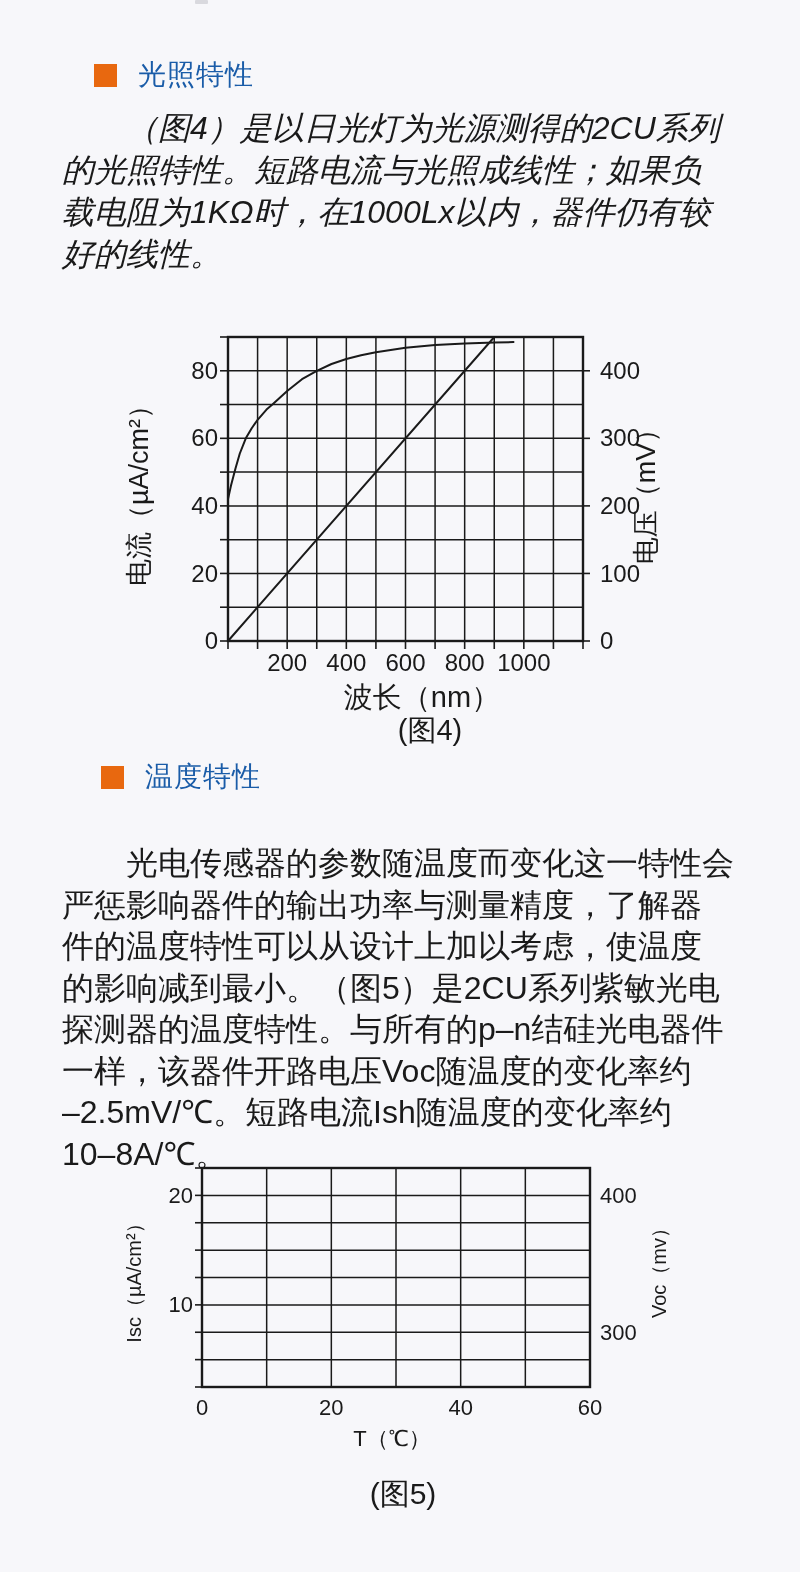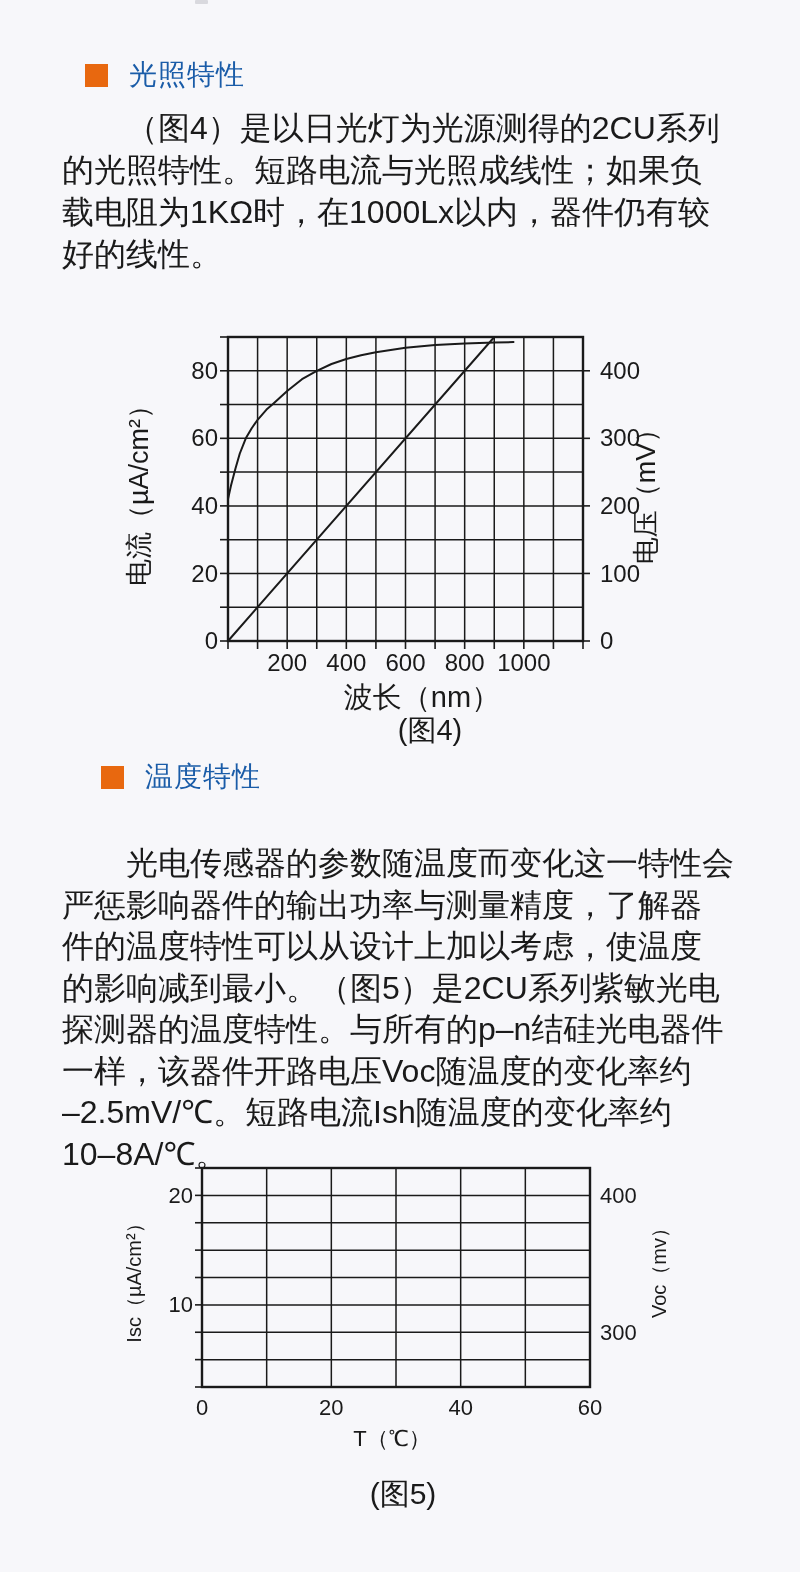--- a/index.html
+++ b/index.html
@@ -17,28 +17,28 @@
   }
   .sec-heading{
     position:absolute; left:85px; display:flex; align-items:center; gap:21px;
   }
   .sec-heading .bullet{
     width:23px; height:23px; background:var(--accent); flex:0 0 auto;
   }
   .sec-heading .htext{
     font-size:28px; line-height:30px; color:var(--blue); letter-spacing:1px;
   }
-  .heading-1{top:60px;}
+  .heading-1{top:60px;margin-left:9px;}
   .heading-2{top:762px;padding-left:16px;}
   .body-para{
     position:absolute; left:62px; width:700px;
     font-size:32px; line-height:42px; color:var(--ink);
     white-space:pre-line; text-indent:2em; letter-spacing:0px;
   }
-  .para-1{top:107px;}
+  .para-1{top:107px;font-style:italic;}
   .para-2{top:843px; line-height:41.5px;}
   .fig-svg{position:absolute; left:0; display:block;}
   #fig4{top:330px;}
   #fig5{top:1140px;}
   .fig-caption{
     position:absolute; text-align:center; font-size:29px; color:var(--ink);
   }
   .caption-4{left:30px; width:800px; top:711px;}
   .caption-5{left:3px;  width:800px; top:1474px; font-size:30px;}
   svg text{fill:var(--ink); font-family:"Liberation Sans", sans-serif;}

